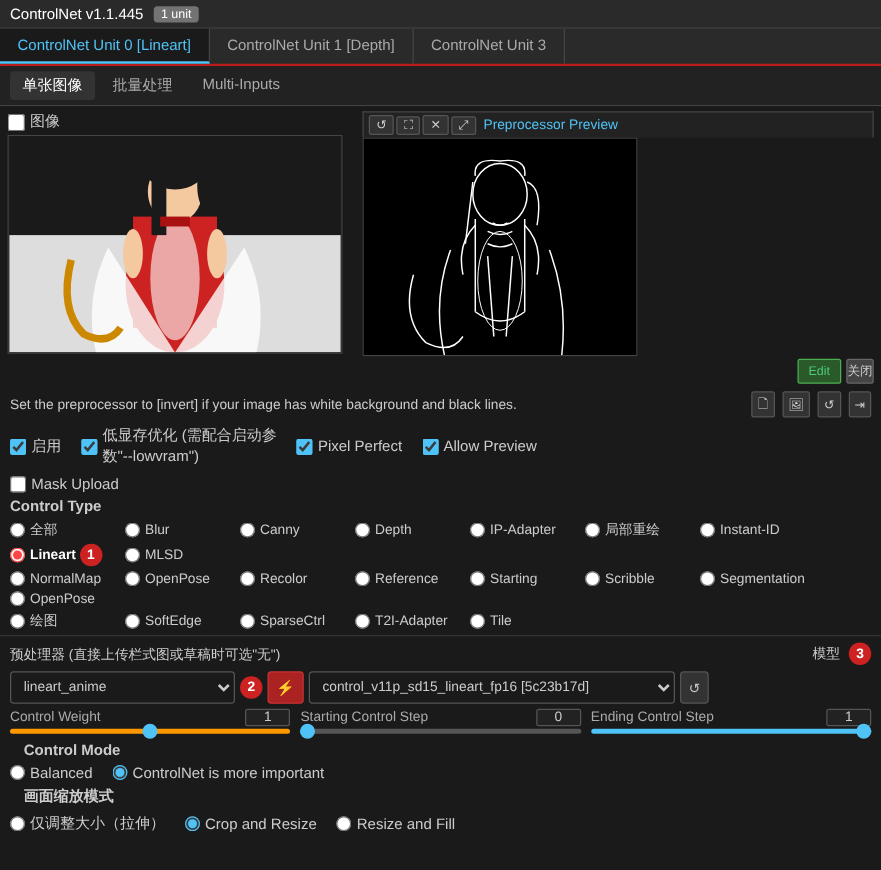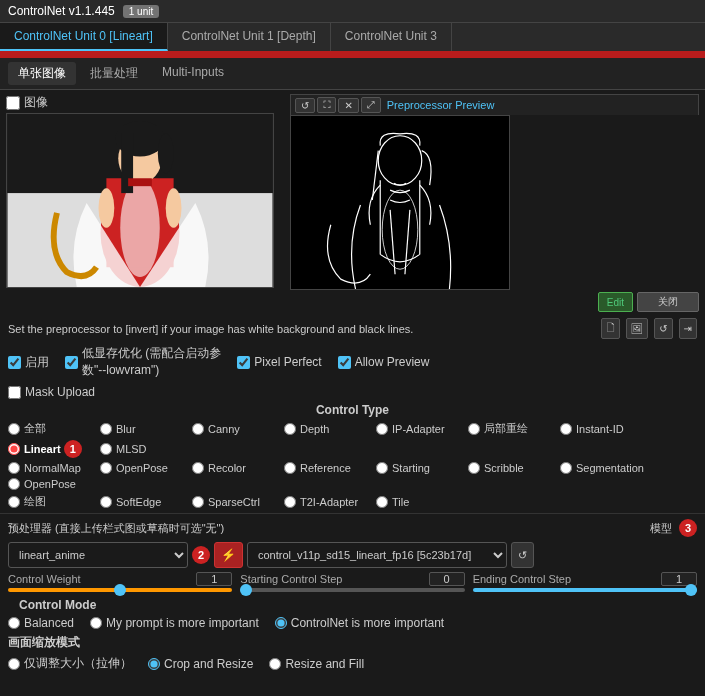--- a/index.html
+++ b/index.html
@@ -24,21 +24,21 @@
     .unit-badge {
       background: #737373;
       color: #fff;
       font-size: 10px;
       padding: 1px 6px;
       border-radius: 3px;
     }
     .tabs-row {
       display: flex;
       background: #2a2a2a;
-      border-bottom: 7px solid #b91c1c;
+      border-bottom: 2px solid #b91c1c;
     }
     .tab {
       padding: 6px 14px;
       cursor: pointer;
       font-size: 12px;
       color: #aaa;
       border-right: 1px solid #444;
     }
     .tab.active {
       background: #1a1a1a;
@@ -144,21 +144,21 @@
       font-size: 10px;
       padding: 2px 8px;
       cursor: pointer;
       border-radius: 2px;
     }
     .close-btn {
       background: #444;
       border: 1px solid #666;
       color: #ccc;
       font-size: 10px;
-      padding: 2px 20px;
+      padding: 2px 0;
       cursor: pointer;
       border-radius: 2px;
       text-align: right;
     }
     .warning-row {
       padding: 2px 8px;
       font-size: 11px;
       color: #ccc;
       background: #1a1a1a;
       display: flex;
@@ -197,21 +197,20 @@
       padding: 2px 8px;
       display: flex;
       align-items: center;
       gap: 6px;
     }
     .control-type-label {
       padding: 2px 8px 2px;
       font-size: 12px;
       color: #ccc;
       font-weight: bold;
-      text-align: center;
     }
     .radio-grid {
       padding: 2px 8px;
       display: flex;
       flex-wrap: wrap;
       gap: 4px 12px;
     }
     .radio-row {
       display: flex;
       align-items: center;
@@ -248,21 +247,21 @@
       background: #1a1a1a;
       border: 1px solid #555;
       color: #ccc;
       font-size: 11px;
       padding: 3px 6px;
       border-radius: 3px;
       cursor: pointer;
       height: 26px;
     }
     .select-field.preprocessor { width: 180px; }
-    .select-field.model { width: 260px; }
+    .select-field.model { width: 293px; }
     .red-btn {
       background: #aa2222;
       border: 1px solid #cc3333;
       color: #fff;
       font-size: 12px;
       padding: 2px 6px;
       cursor: pointer;
       border-radius: 3px;
       height: 26px;
     }
@@ -290,21 +289,21 @@
     }
     .radio-option {
       display: flex;
       align-items: center;
       gap: 4px;
       cursor: pointer;
     }
     .radio-option input[type="radio"] { accent-color: #4fc3f7; width: 12px; height: 12px; }
     .radio-option-label { font-size: 12px; color: #ccc; }
     .scale-label {
-      padding: 2px 8px;
+      padding: 2px 19px;
       font-size: 12px;
       color: #ccc;
       font-weight: bold;
     }
     .scale-options-row {
       display: flex;
       align-items: center;
       padding: 2px 8px;
       gap: 16px;
     }
@@ -666,24 +665,20 @@
     </div>
   </div>
 
   <div class="control-mode-label">Control Mode</div>
   <div class="radio-group-row">
     <div class="radio-option">
       <input type="radio" name="controlmode" style="">
       <span class="radio-option-label">Balanced</span>
     </div>
     <div class="radio-option">
-      <input type="radio" name="controlmode" style="">
-      <span class="radio-option-label">My prompt is more important</span>
-    </div>
-    <div class="radio-option">
       <input type="radio" name="controlmode" checked="" style="">
       <span class="radio-option-label">ControlNet is more important</span>
     </div>
   </div>
 
   <div class="scale-label">画面缩放模式</div>
   <div class="scale-options-row">
     <div class="radio-option">
       <input type="radio" name="scalemode" style="">
       <span class="radio-option-label">仅调整大小（拉伸）</span>

